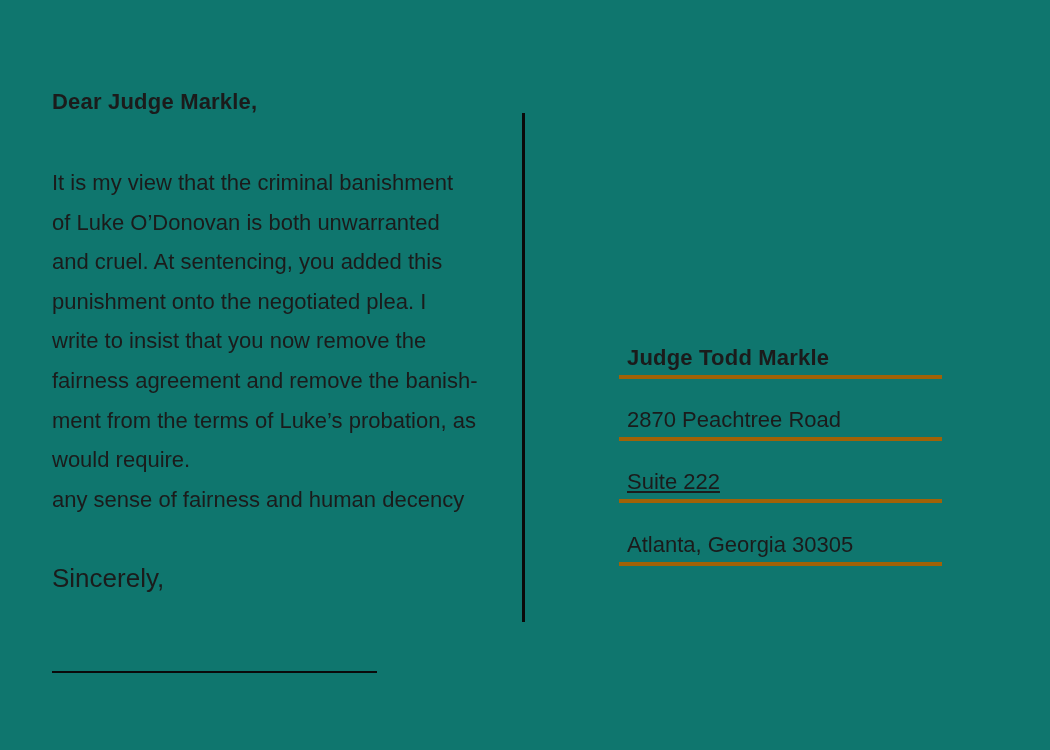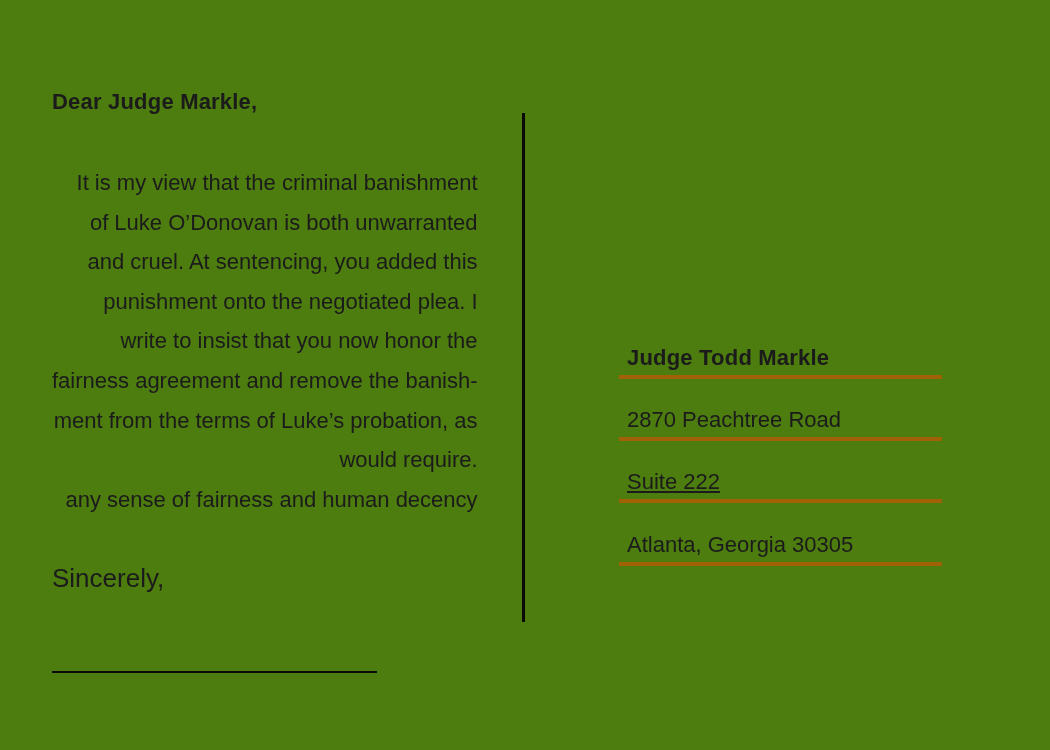--- a/index.html
+++ b/index.html
@@ -4,21 +4,21 @@
 <style>
   html, body {
     margin: 0;
     padding: 0;
     background: #ffffff;
   }
   .canvas {
     position: relative;
     width: 1050px;
     height: 750px;
-    background: #4d7c0f;
+    background: #0f766e;
     overflow: hidden;
     font-family: "Liberation Sans", sans-serif;
     color: #1b1b1b;
   }
 
   
   .greeting {
     position: absolute;
     left: 52px;
     top: 88px;
@@ -30,21 +30,20 @@
   }
   .letter-body {
     position: absolute;
     left: 52px;
     top: 163px;
   }
   .letter-body .line {
     font-size: 22px;
     line-height: 39.6px;
     white-space: pre;
-    text-align: right;
   }
   .closing {
     position: absolute;
     left: 52px;
     top: 564px;
     font-size: 26px;
     line-height: 28px;
     white-space: pre;
   }
   .sig-line {
@@ -92,21 +91,21 @@
 
 <div class="canvas">
 
   <div class="greeting">Dear Judge Markle,</div>
 
   <div class="letter-body">
     <div class="line">It is my view that the criminal banishment</div>
     <div class="line">of Luke O’Donovan is both unwarranted</div>
     <div class="line">and cruel. At sentencing, you added this</div>
     <div class="line">punishment onto the negotiated plea. I</div>
-    <div class="line">write to insist that you now honor the</div>
+    <div class="line">write to insist that you now remove the</div>
     <div class="line">fairness agreement and remove the banish-</div>
     <div class="line">ment from the terms of Luke’s probation, as</div>
     <div class="line">would require.</div>
     <div class="line">any sense of fairness and human decency</div>
   </div>
 
   <div class="closing">Sincerely,</div>
 
   <div class="sig-line"></div>
 

